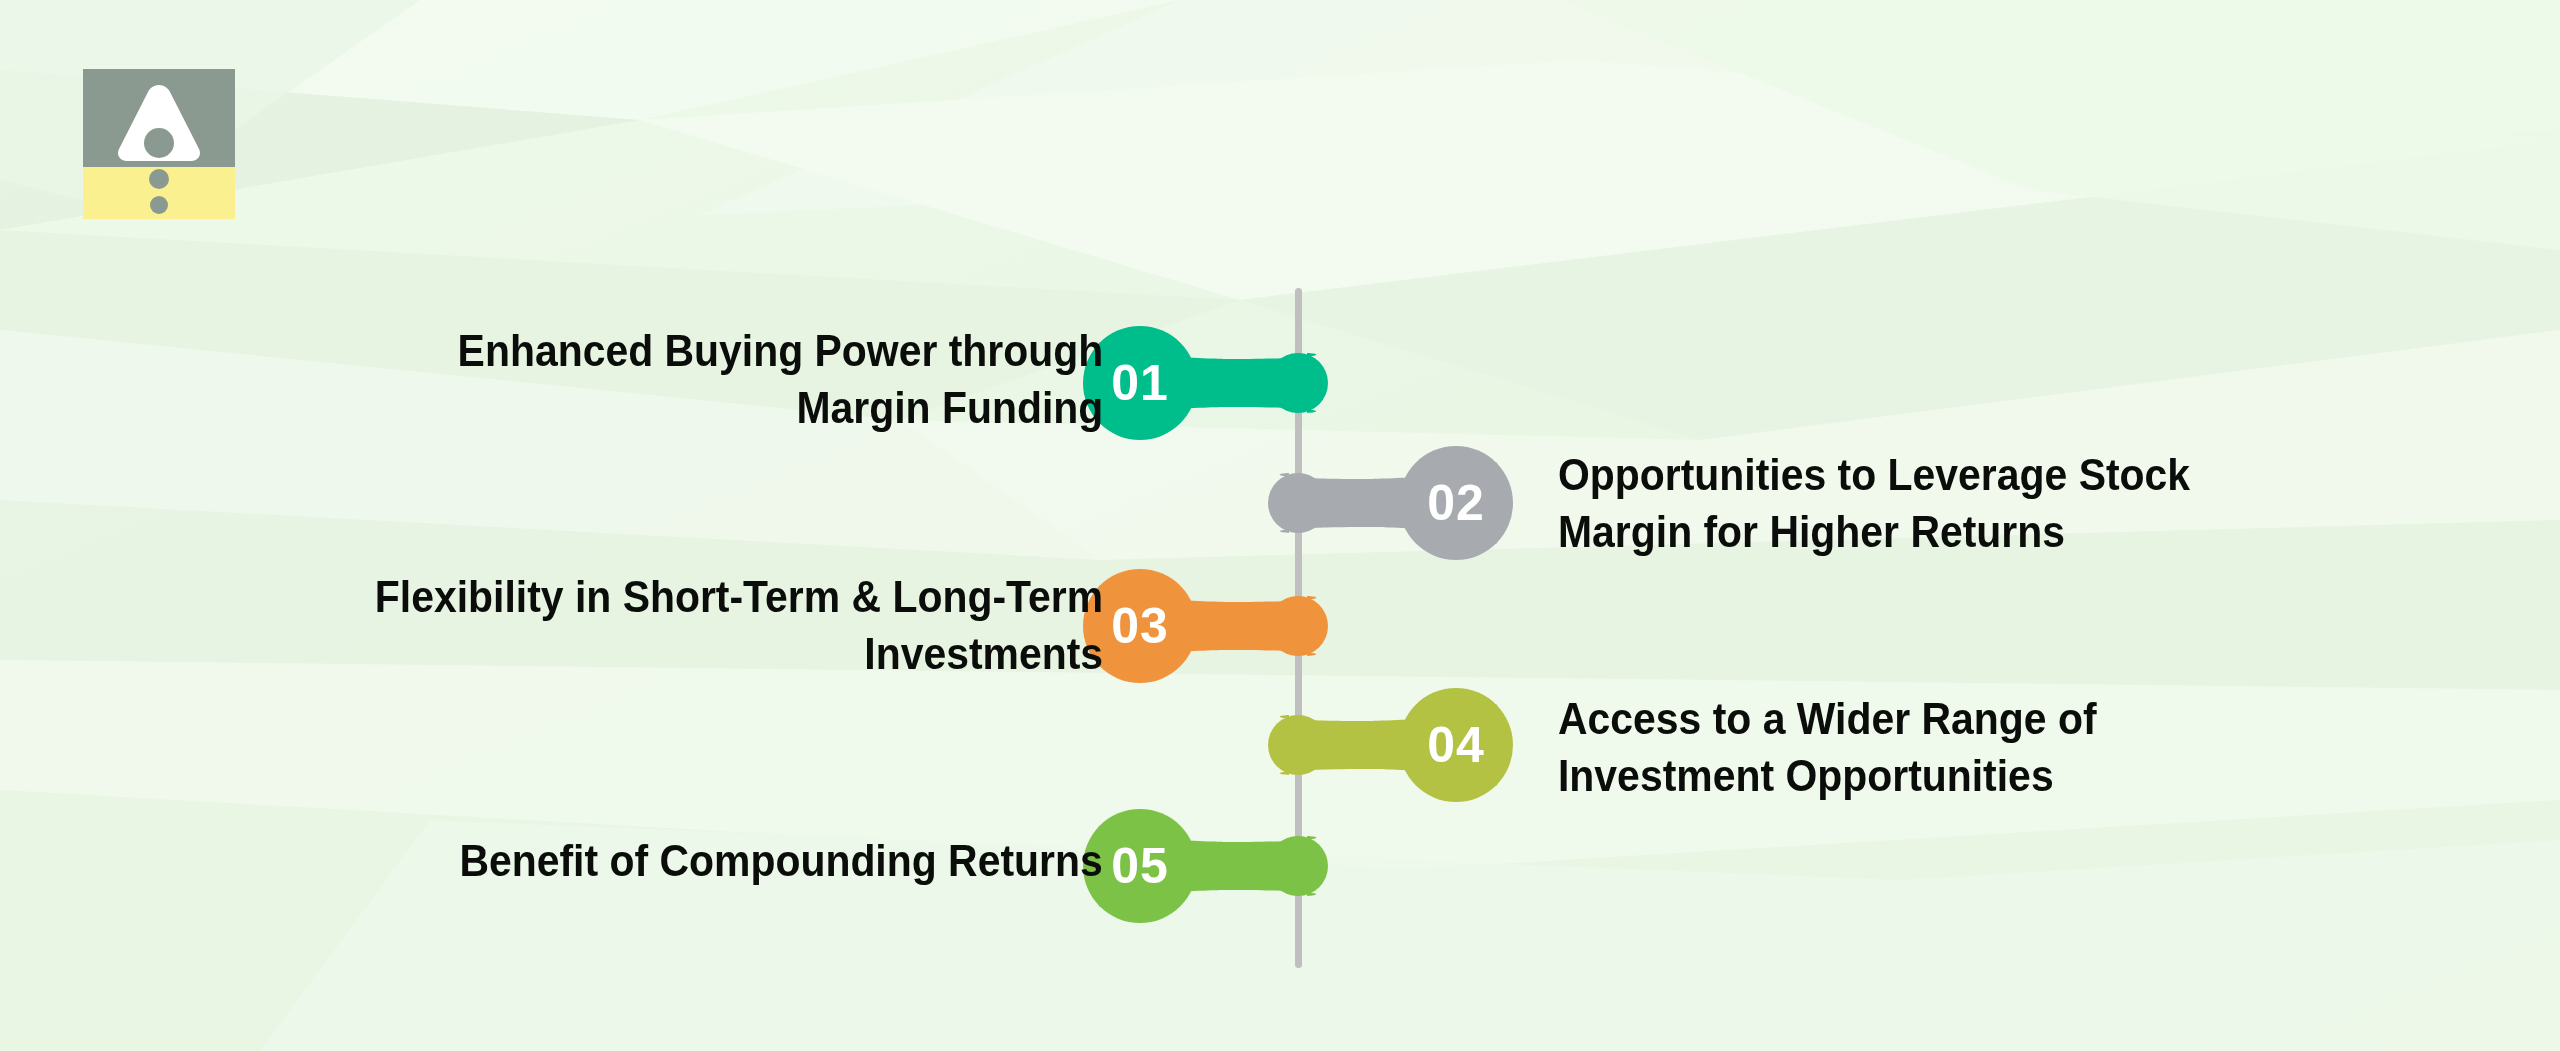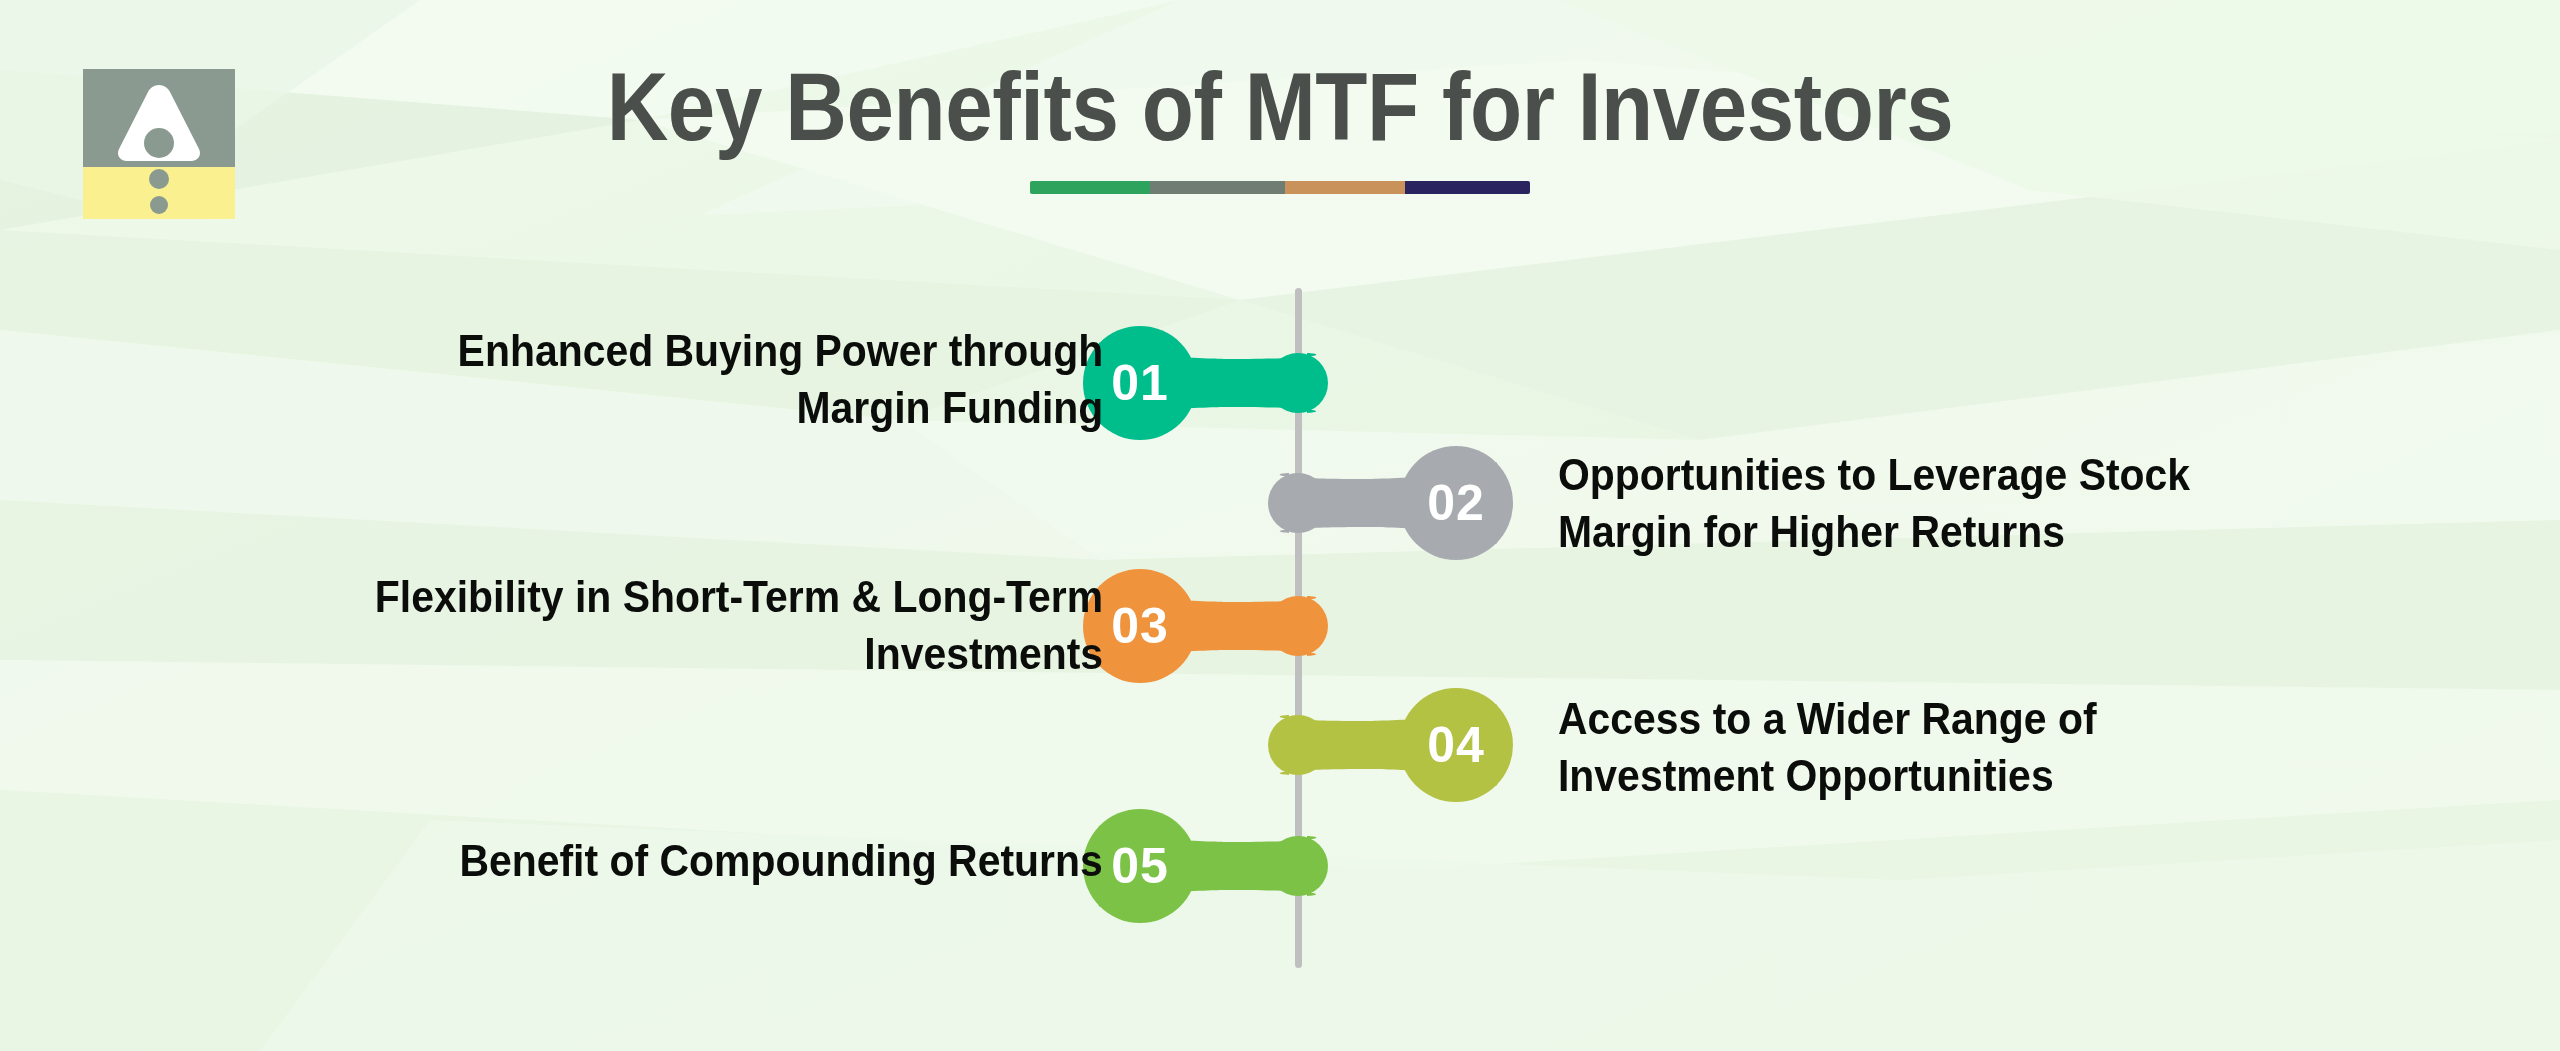--- a/index.html
+++ b/index.html
@@ -147,29 +147,20 @@
   <svg id="logo" viewBox="0 0 152 150" aria-hidden="true">
     <rect x="0" y="0" width="152" height="98" fill="#8b9a90"></rect>
     <rect x="0" y="98" width="152" height="52" fill="#fbf08f"></rect>
     <path d="M76 16 C81 16 85 19 87 23 L116 80 C119 86 115 92 108 92 L44 92
              C37 92 33 86 36 80 L65 23 C67 19 71 16 76 16 Z" fill="#ffffff"></path>
     <circle cx="76" cy="74" r="15" fill="#8b9a90"></circle>
     <circle cx="76" cy="110" r="10" fill="#8b9a90"></circle>
     <circle cx="76" cy="136" r="9" fill="#8b9a90"></circle>
   </svg>
 
-  <div id="title-block">
-    <span id="page-title">Key Benefits of MTF for Investors</span>
-    <div id="title-rule" style="width: 500px;">
-      <i style="background: rgb(46, 163, 93); width: 120px;"></i>
-      <i style="background: rgb(111, 125, 115); width: 135px;"></i>
-      <i style="background: rgb(200, 146, 90); width: 120px;"></i>
-      <i style="background: rgb(41, 36, 95); width: 125px;"></i>
-    </div>
-  </div>
 
   <div id="timeline-axis" style="left: 1295px; top: 288px; height: 680px; background: rgb(191, 191, 191);"></div>
 
   <svg id="nodes-layer" viewBox="0 0 2560 1051" aria-hidden="true">
       <g>
         <path d="M 1100.1 341.96 C 1081.86 356.78 1234.16 359 1222.16 359 C 1329.5 359 1323.5 353.6 1307 353 L 1307 413 C 1323.5 412.4 1329.5 407 1222.16 407 C 1234.16 407 1081.86 409.22 1100.1 424.04 Z" fill="#00bd8c"></path>
         <circle cx="1298" cy="383" r="30" fill="#00bd8c"></circle>
         <circle cx="1140" cy="383" r="57" fill="#00bd8c"></circle>
         <text x="1140" y="383" text-anchor="middle" dominant-baseline="central" fill="#ffffff" font-family="&quot;Liberation Sans&quot;, sans-serif" font-size="50" font-weight="700" letter-spacing="1">01</text>
       </g>

